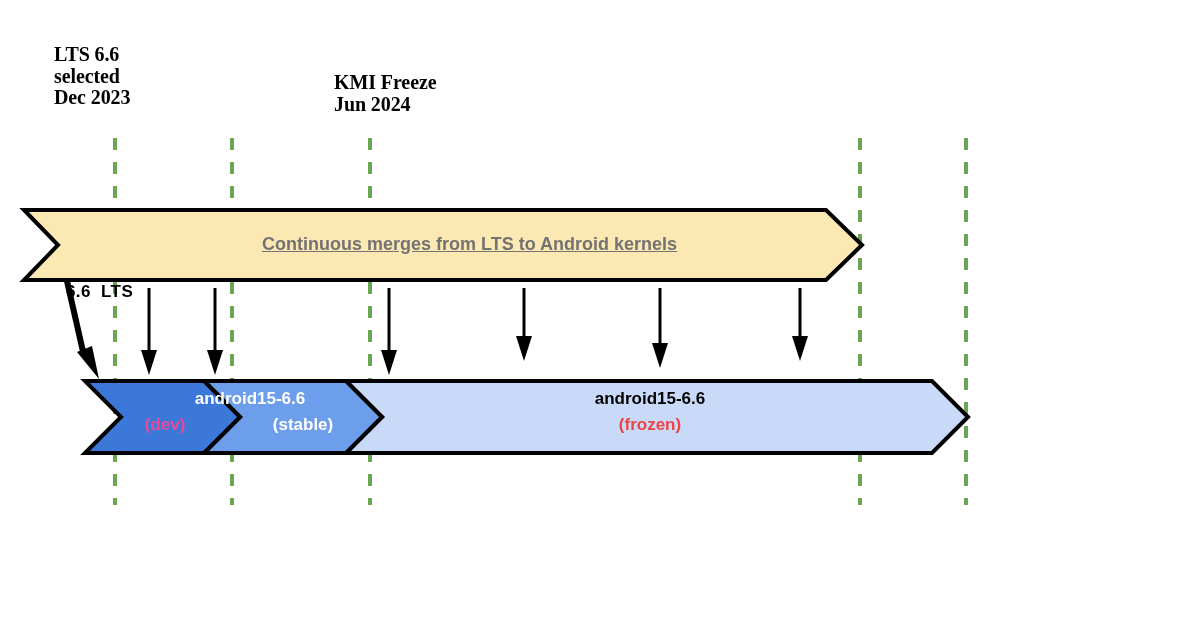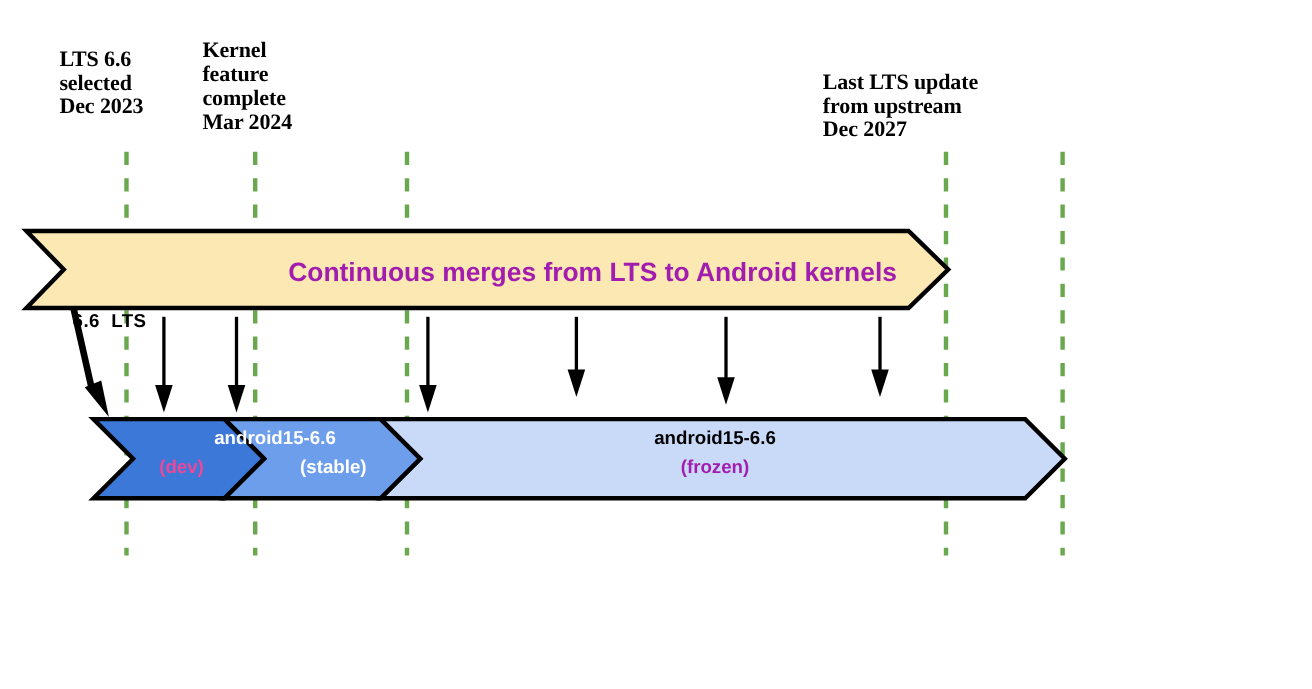--- a/index.html
+++ b/index.html
@@ -43,24 +43,25 @@
   }
   #lts-version-label {
     font-size: 17px;
     color: #000000;
     left: 66px;
     top: 234px;
     letter-spacing: 0.4px;
     margin-top: 48px;
   }
   #lts-merge-label {
-    font-size: 24px;
-    color: #a21caf;
+    font-size: 18px;
+    color: #737373;
     left: 262px;
     top: 234px;
+    text-decoration: underline;
   }
   #dev-stable-title {
     font-size: 17px;
     color: #ffffff;
     left: 150px;
     top: 389px;
     width: 200px;
   }
   #dev-sub {
     font-size: 17px;
@@ -79,21 +80,21 @@
   }
   #frozen-title {
     font-size: 17px;
     color: #000000;
     left: 540px;
     top: 389px;
     width: 220px;
   }
   #frozen-sub {
     font-size: 17px;
-    color: #a21caf;
+    color: #ef4444;
     left: 540px;
     top: 415px;
     width: 220px;
   }
 </style>
 </head>
 <body>
 
 <div id="stage">
 
@@ -145,29 +146,24 @@
 
     <path d="M 204,381 L 346,381 L 382,417 L 346,453 L 204,453 L 240,417 Z" fill="#6d9eeb" stroke="#000000" stroke-width="4" stroke-linejoin="miter"></path>
 
     <path d="M 85,381 L 204,381 L 240,417 L 204,453 L 85,453 L 121,417 Z" fill="#3c78d8" stroke="#000000" stroke-width="4" stroke-linejoin="miter"></path>
   </svg>
 
   <div class="milestone-label" style="left:54px; top:44px;">LTS 6.6
 selected
 Dec 2023</div>
 
-  <div class="milestone-label" style="left:184px; top:36px;">Kernel
-feature
-complete
-Mar 2024</div>
 
+  <div class="milestone-label" style="left:334px; top:72px;">KMI Freeze
+Jun 2024</div>
 
-  <div class="milestone-label" style="left:748px; top:65px;">Last LTS update
-from upstream
-Dec 2027</div>
 
 
   <div class="bar-label" id="lts-version-label">6.6  LTS</div>
 
   <div class="bar-label" id="lts-merge-label">Continuous merges from LTS to Android kernels</div>
 
   <div class="bar-label" id="dev-stable-title">android15-6.6</div>
 
   <div class="bar-label" id="dev-sub">(dev)</div>
 

